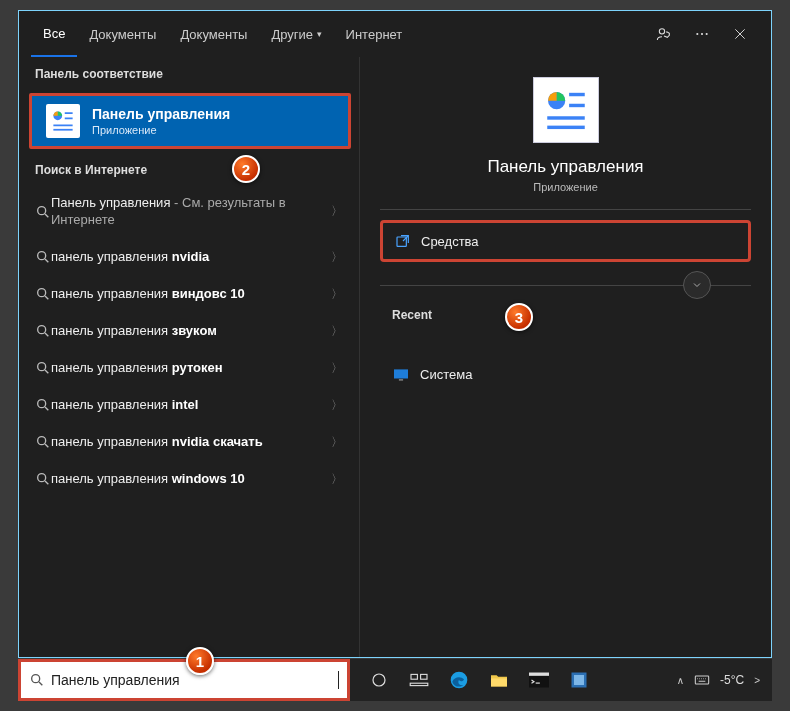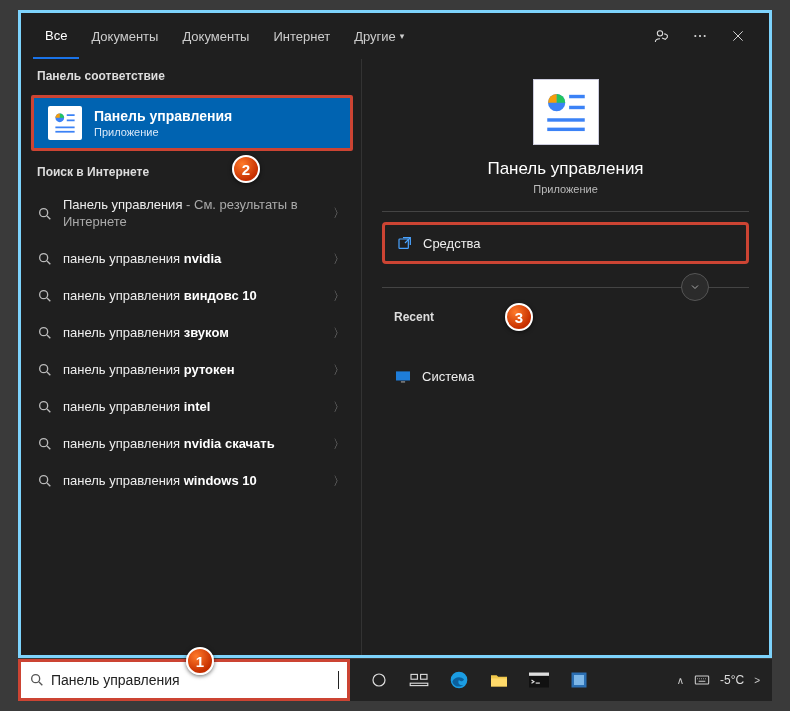--- a/index.html
+++ b/index.html
@@ -1,31 +1,31 @@
 <!DOCTYPE html>
 <html><head>
 <meta charset="utf-8">
 <style>
 * { margin:0; padding:0; box-sizing:border-box; font-family:"Segoe UI",Arial,sans-serif; }
 body { background:#3a3a3a; width:790px; height:711px; overflow:hidden; position:relative; }
-.panel { background:#1f1f1f; position:absolute; left:18px; top:10px; width:754px; height:648px; display:flex; flex-direction:column; border:3px solid #7dd3fc; }
+.panel { background:#1f1f1f; position:absolute; left:18px; top:10px; width:754px; height:648px; display:flex; flex-direction:column; border:1px solid #7dd3fc; }
 .tabs { display:flex; align-items:center; height:46px; padding:0 12px; color:#ccc; font-size:13px; }
 .tab { padding:0 12px; height:46px; display:flex; align-items:center; cursor:pointer; gap:4px; }
 .tab.active { border-bottom:2px solid #1a73e8; color:#fff; }
 .spacer { flex:1; }
 .icon-btn { width:38px; height:38px; display:flex; align-items:center; justify-content:center; color:#ddd; cursor:pointer; }
 .icon-btn svg { width:16px; height:16px; }
 .body { flex:1; display:flex; overflow:hidden; }
 .left { width:340px; color:#fff; overflow:hidden; }
 .section-label { font-size:12px; font-weight:600; color:#ddd; padding:10px 16px 8px; }
 .best-match { display:flex; align-items:center; gap:12px; padding:8px 14px; background:#0063b1; border:3px solid #c43; border-radius:2px; margin:4px 8px 4px 10px; position:relative; }
 .bm-icon { width:34px; height:34px; background:#fff; border-radius:2px; display:flex; align-items:center; justify-content:center; }
 .bm-title { font-size:14px; font-weight:600; }
 .bm-sub { font-size:11px; color:#d8e8f8; margin-top:2px; }
-.result { display:flex; align-items:center; gap:10px; padding:10px 16px; cursor:pointer; font-size:13px; color:#eee;justify-content:flex-end; }
+.result { display:flex; align-items:center; padding:10px 16px; cursor:pointer; font-size:13px; color:#eee;justify-content:flex-end; }
 .mag { width:16px; height:16px; flex-shrink:0; }
 .result-text { flex:1; line-height:1.3; }
 .result-text b { color:#fff; font-weight:600; }
 .dim { color:#aaa; }
 .chev { color:#888; font-size:12px; }
 .right { flex:1; border-left:1px solid #333; color:#fff; display:flex; flex-direction:column; align-items:stretch; padding-top:20px; }
 .app-icon { width:66px; height:66px; margin:0 auto 14px; background:#fff; border:1px solid #ccd; display:flex; align-items:center; justify-content:center; }
 .app-title { text-align:center; font-size:17px; }
 .app-sub { text-align:center; font-size:11px; color:#bbb; margin:4px 0 16px; }
 .hr { height:1px; background:#444; margin:0 20px; }
@@ -49,25 +49,25 @@
 svg { display:block; }
 </style>
 </head>
 <body>
 
 <div class="panel">
   <div class="tabs">
     <div class="tab active">Все</div>
     <div class="tab">Документы</div>
     <div class="tab">Документы</div>
-    <div class="tab">Интернет</div>
     <div class="tab">
         <span>Другие</span>
         <span style="font-size:9px">▾</span>
       </div>
+    <div class="tab">Интернет</div>
     <div class="spacer"></div>
     <div class="icon-btn">
         <svg viewBox="0 0 24 24" fill="none" stroke="currentColor" stroke-width="1.6">
           <circle cx="9" cy="8" r="4"></circle>
           <path d="M2 21c0-3 3-5 7-5M15 9h2l3 2v3l-3 3-5-2"></path>
         </svg>
       </div>
     <div class="icon-btn">
         <svg viewBox="0 0 24 24" fill="currentColor">
           <circle cx="5" cy="12" r="1.6"></circle>

